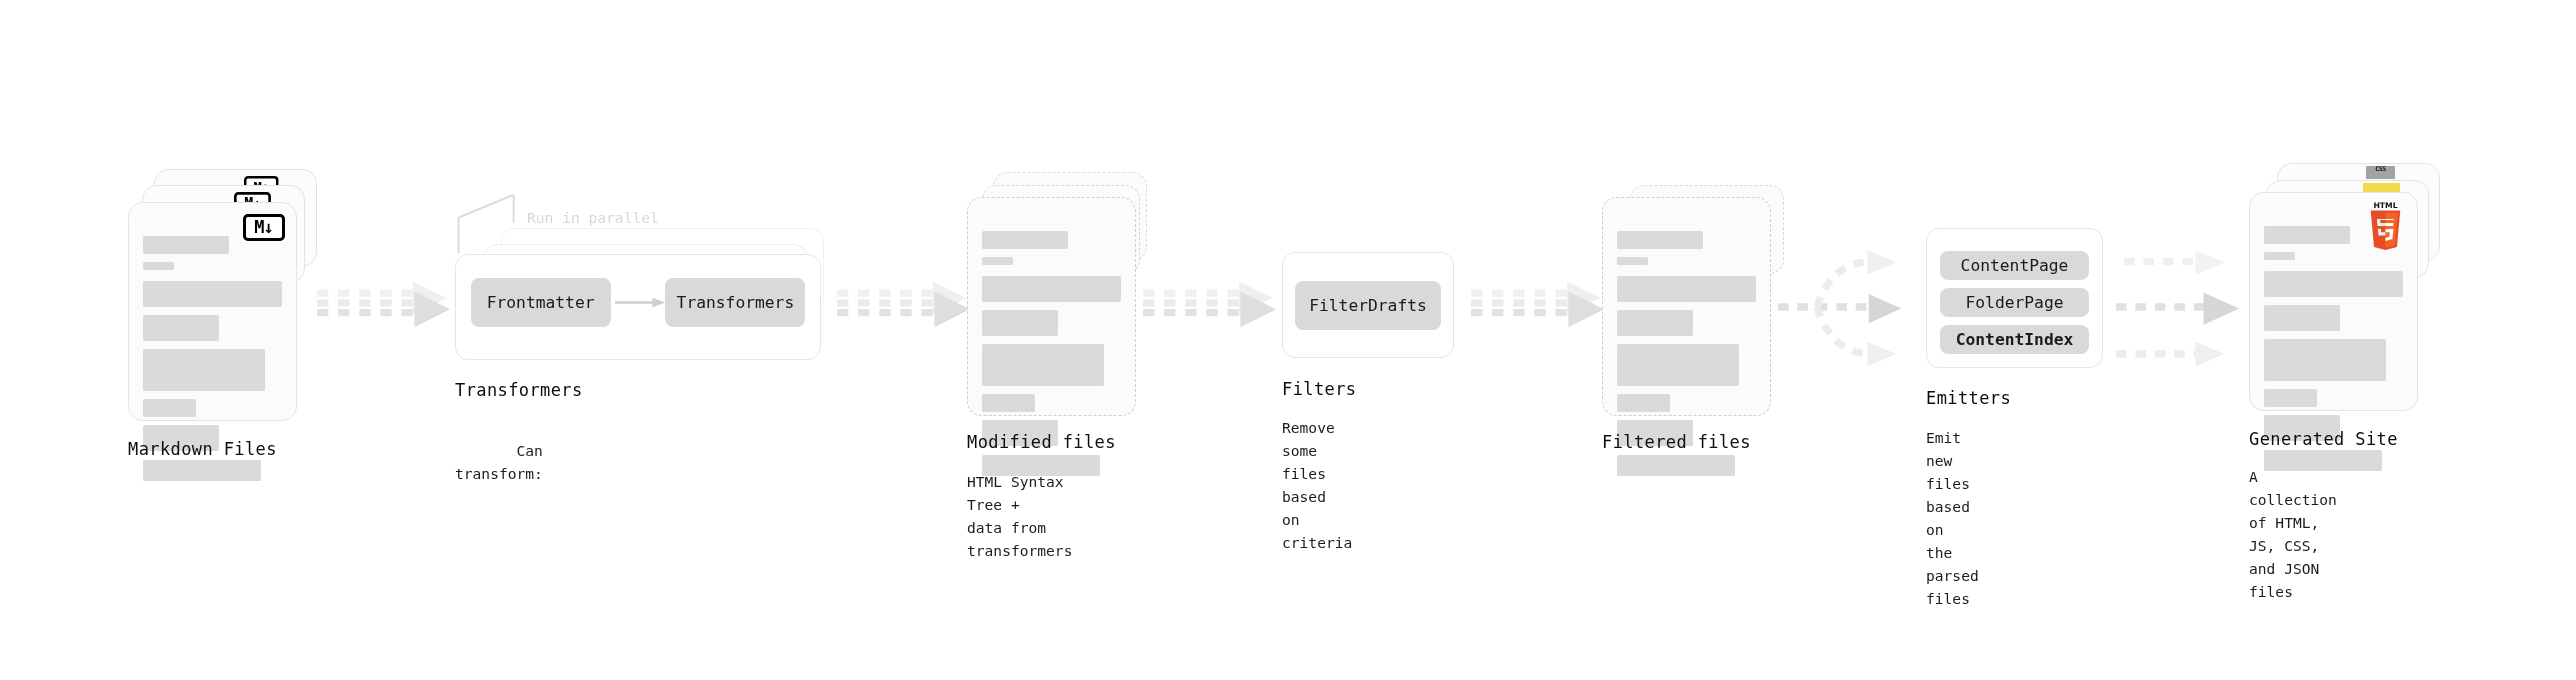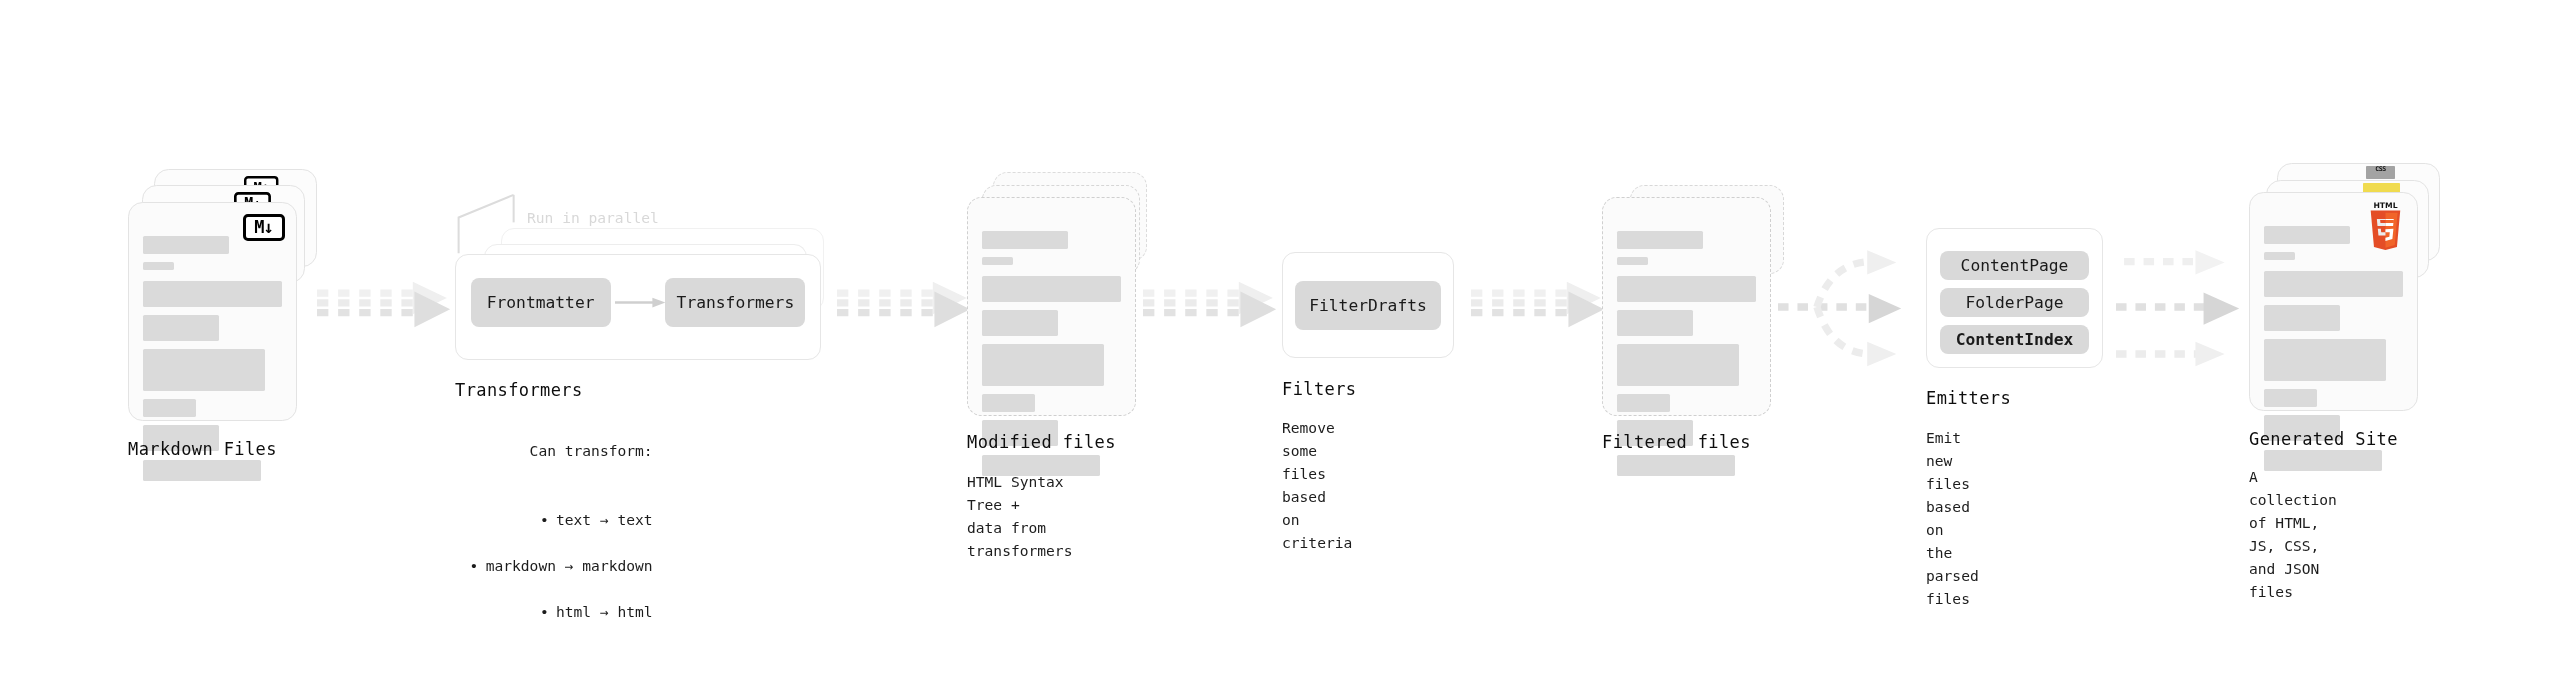--- a/index.html
+++ b/index.html
@@ -216,25 +216,20 @@
       <svg style="position:absolute; left:159px; top:41px;" width="52" height="13" viewBox="0 0 64 16">
         <line x1="0" y1="8" x2="48" y2="8" stroke="#cfcfcf" stroke-width="3"></line>
         <polygon points="46,2 62,8 46,14" fill="#cfcfcf"></polygon>
       </svg>
     </div>
 
     <div class="title" style="left:455px; top:380px;">Transformers</div>
 
     <div class="caption" style="left:455px; top:416px;text-align:right;">
       <div>Can transform:</div>
-      <ul>
-        <li>text → text</li>
-        <li>markdown → markdown</li>
-        <li>html → html</li>
-      </ul>
     </div>
   </div>
 
   <div class="node" style="left:837px; top:280px;">
     <svg width="138" height="57" viewBox="0 0 170 70">
       <g stroke-dasharray="14 12" stroke-width="9" fill="none">
         <line x1="0" y1="16" x2="128" y2="16" stroke="#f0f0f0"></line>
         <line x1="0" y1="28" x2="130" y2="28" stroke="#ebebeb"></line>
         <line x1="0" y1="40" x2="134" y2="40" stroke="#e2e2e2"></line>
       </g>

